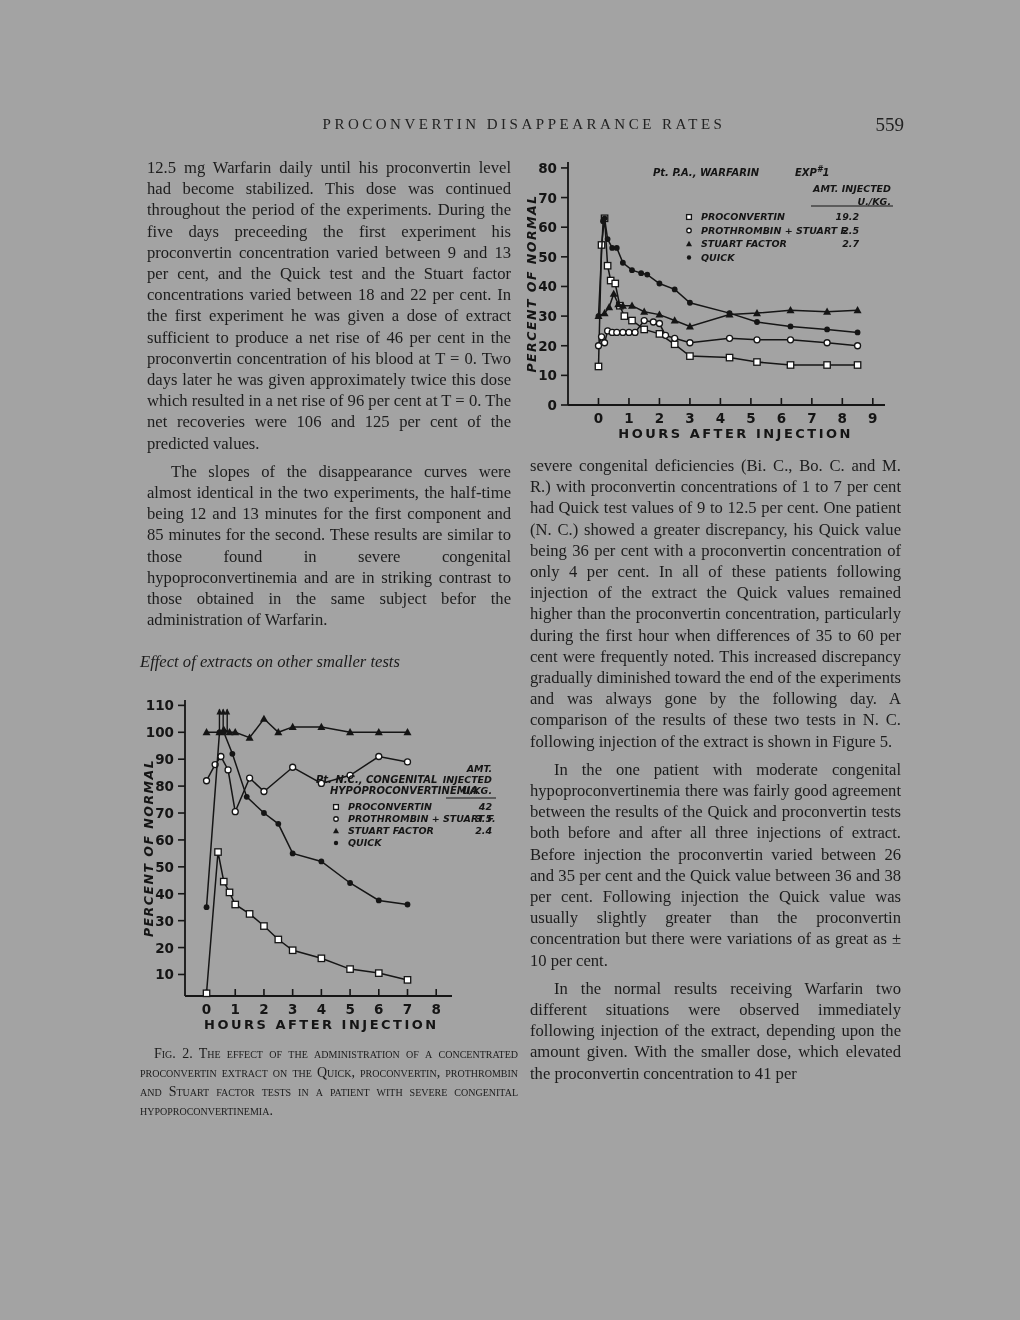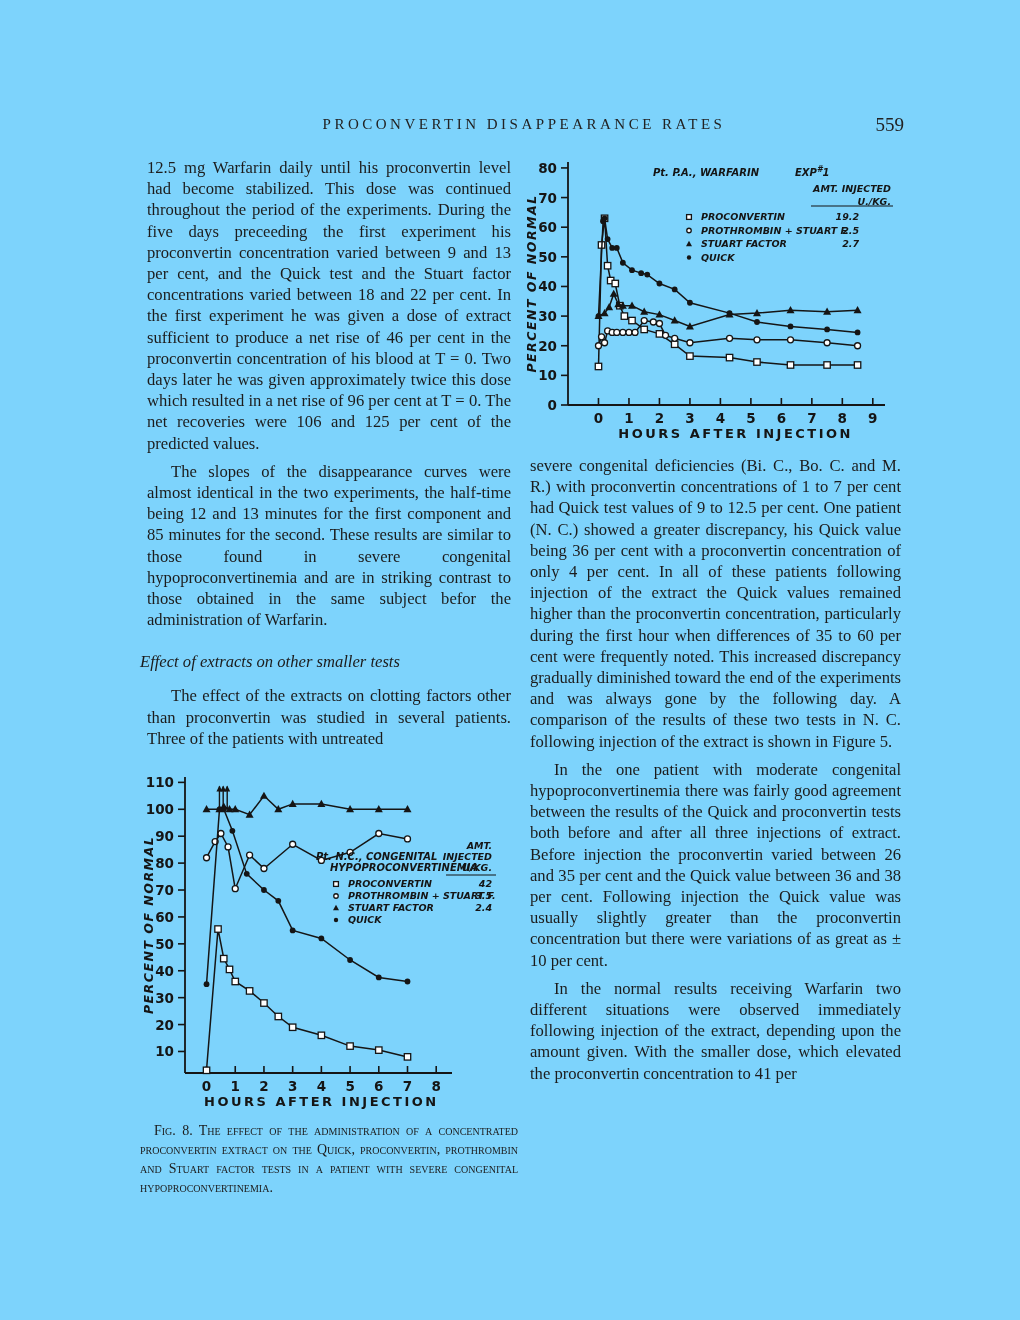--- a/index.html
+++ b/index.html
@@ -1,16 +1,16 @@
 <!DOCTYPE html>
 <html><head>
 <meta charset="utf-8">
 <style>
   html,body{margin:0;padding:0;background:#ffffff;}
-  .page{position:relative;width:1020px;height:1320px;background:#7dd3fc;color:#1c1c1c;
+  .page{position:relative;width:1020px;height:1320px;background:#a3a3a3;color:#1c1c1c;
         font-family:"Liberation Serif",serif;overflow:hidden;}
   .running-head{position:absolute;top:116px;left:140px;width:768px;text-align:center;
         font-size:15px;letter-spacing:3.5px;color:#222;}
   .page-number{position:absolute;right:4px;top:-2px;font-size:19px;letter-spacing:0;}
   .col{position:absolute;top:150px;font-size:16.6px;line-height:21.2px;text-align:justify;}
   .col-left{left:140px;width:378px;}
   .col-right{left:523px;width:385px;}
   p.body-par{margin:7px;text-indent:24px;}
   p.body-par.noindent{text-indent:0;}
   .it{}
@@ -36,21 +36,20 @@
 
   <div class="running-head">
     <span>PROCONVERTIN DISAPPEARANCE RATES</span>
     <span class="page-number">559</span>
   </div>
 
   <div class="col col-left">
     <p class="body-par noindent"><span>12.5 mg Warfarin daily until his proconvertin level had become stabilized.  This dose was continued throughout the period of the experiments.  During the five days preceeding the first experiment his proconvertin concentration varied between 9 and 13 per cent, and the Quick test and the Stuart factor concentrations varied between 18 and 22 per cent.  In the first experiment he was given a dose of extract sufficient to produce a net rise of 46 per cent in the proconvertin concentration of his blood at T = 0.  Two days later he was given approximately twice this dose which resulted in a net rise of 96 per cent at T = 0.  The net recoveries were 106 and 125 per cent of the predicted values.</span></p>
     <p class="body-par"><span>The slopes of the disappearance curves were almost identical in the two experiments, the half-time being 12 and 13 minutes for the first component and 85 minutes for the second.  These results are similar to those found in severe congenital hypoproconvertinemia and are in striking contrast to those obtained in the same subject befor the administration of Warfarin.</span></p>
     <h3 class="subheading">Effect of extracts on other smaller tests</h3>
-    <p class="body-par"><span>The effect of the extracts on clotting factors other than proconvertin was studied in several patients.  Three of the patients with untreated</span></p>
 
     <div class="figure">
       <div class="chart" id="fig5">
           <svg viewBox="0 0 380 352" width="380" height="352">
             <g>
               <line x1="45" y1="14" x2="45" y2="310" stroke="#151515" stroke-width="1.8"></line>
               <line x1="45" y1="310" x2="312" y2="310" stroke="#151515" stroke-width="1.8"></line>
               <line x1="38" y1="288.47272727272724" x2="45" y2="288.47272727272724" stroke="#151515" stroke-width="1.6"></line>
               <text x="34" y="293.47272727272724" class="ax-tick" text-anchor="end">10</text>
               <line x1="38" y1="261.5636363636363" x2="45" y2="261.5636363636363" stroke="#151515" stroke-width="1.6"></line>
@@ -178,21 +177,21 @@
               <text x="208" y="136" class="leg" text-anchor="start">PROTHROMBIN + STUART F.</text>
               <text x="352" y="136" class="leg" text-anchor="end">3.5</text>
               <path d="M 196 141.85 L 199 147.25 L 193 147.25 Z" fill="#151515"></path>
               <text x="208" y="148" class="leg" text-anchor="start">STUART FACTOR</text>
               <text x="352" y="148" class="leg" text-anchor="end">2.4</text>
               <circle cx="196" cy="157" r="2.175" fill="#151515"></circle>
               <text x="208" y="160" class="leg" text-anchor="start">QUICK</text>
             </g>
           </svg>
         </div>
-      <p class="caption">Fig. 8.  The effect of the administration of a concentrated proconvertin extract on the Quick, proconvertin, prothrombin and Stuart factor tests in a patient with severe congenital hypoproconvertinemia.</p>
+      <p class="caption">Fig. 2.  The effect of the administration of a concentrated proconvertin extract on the Quick, proconvertin, prothrombin and Stuart factor tests in a patient with severe congenital hypoproconvertinemia.</p>
     </div>
   </div>
 
   <div class="col col-right">
     <div class="figure first">
       <div class="chart" id="fig6">
           <svg viewBox="0 0 385 298" width="385" height="298">
             <g>
               <line x1="45" y1="12" x2="45" y2="255" stroke="#151515" stroke-width="1.8"></line>
               <line x1="45" y1="255" x2="362" y2="255" stroke="#151515" stroke-width="1.8"></line>

